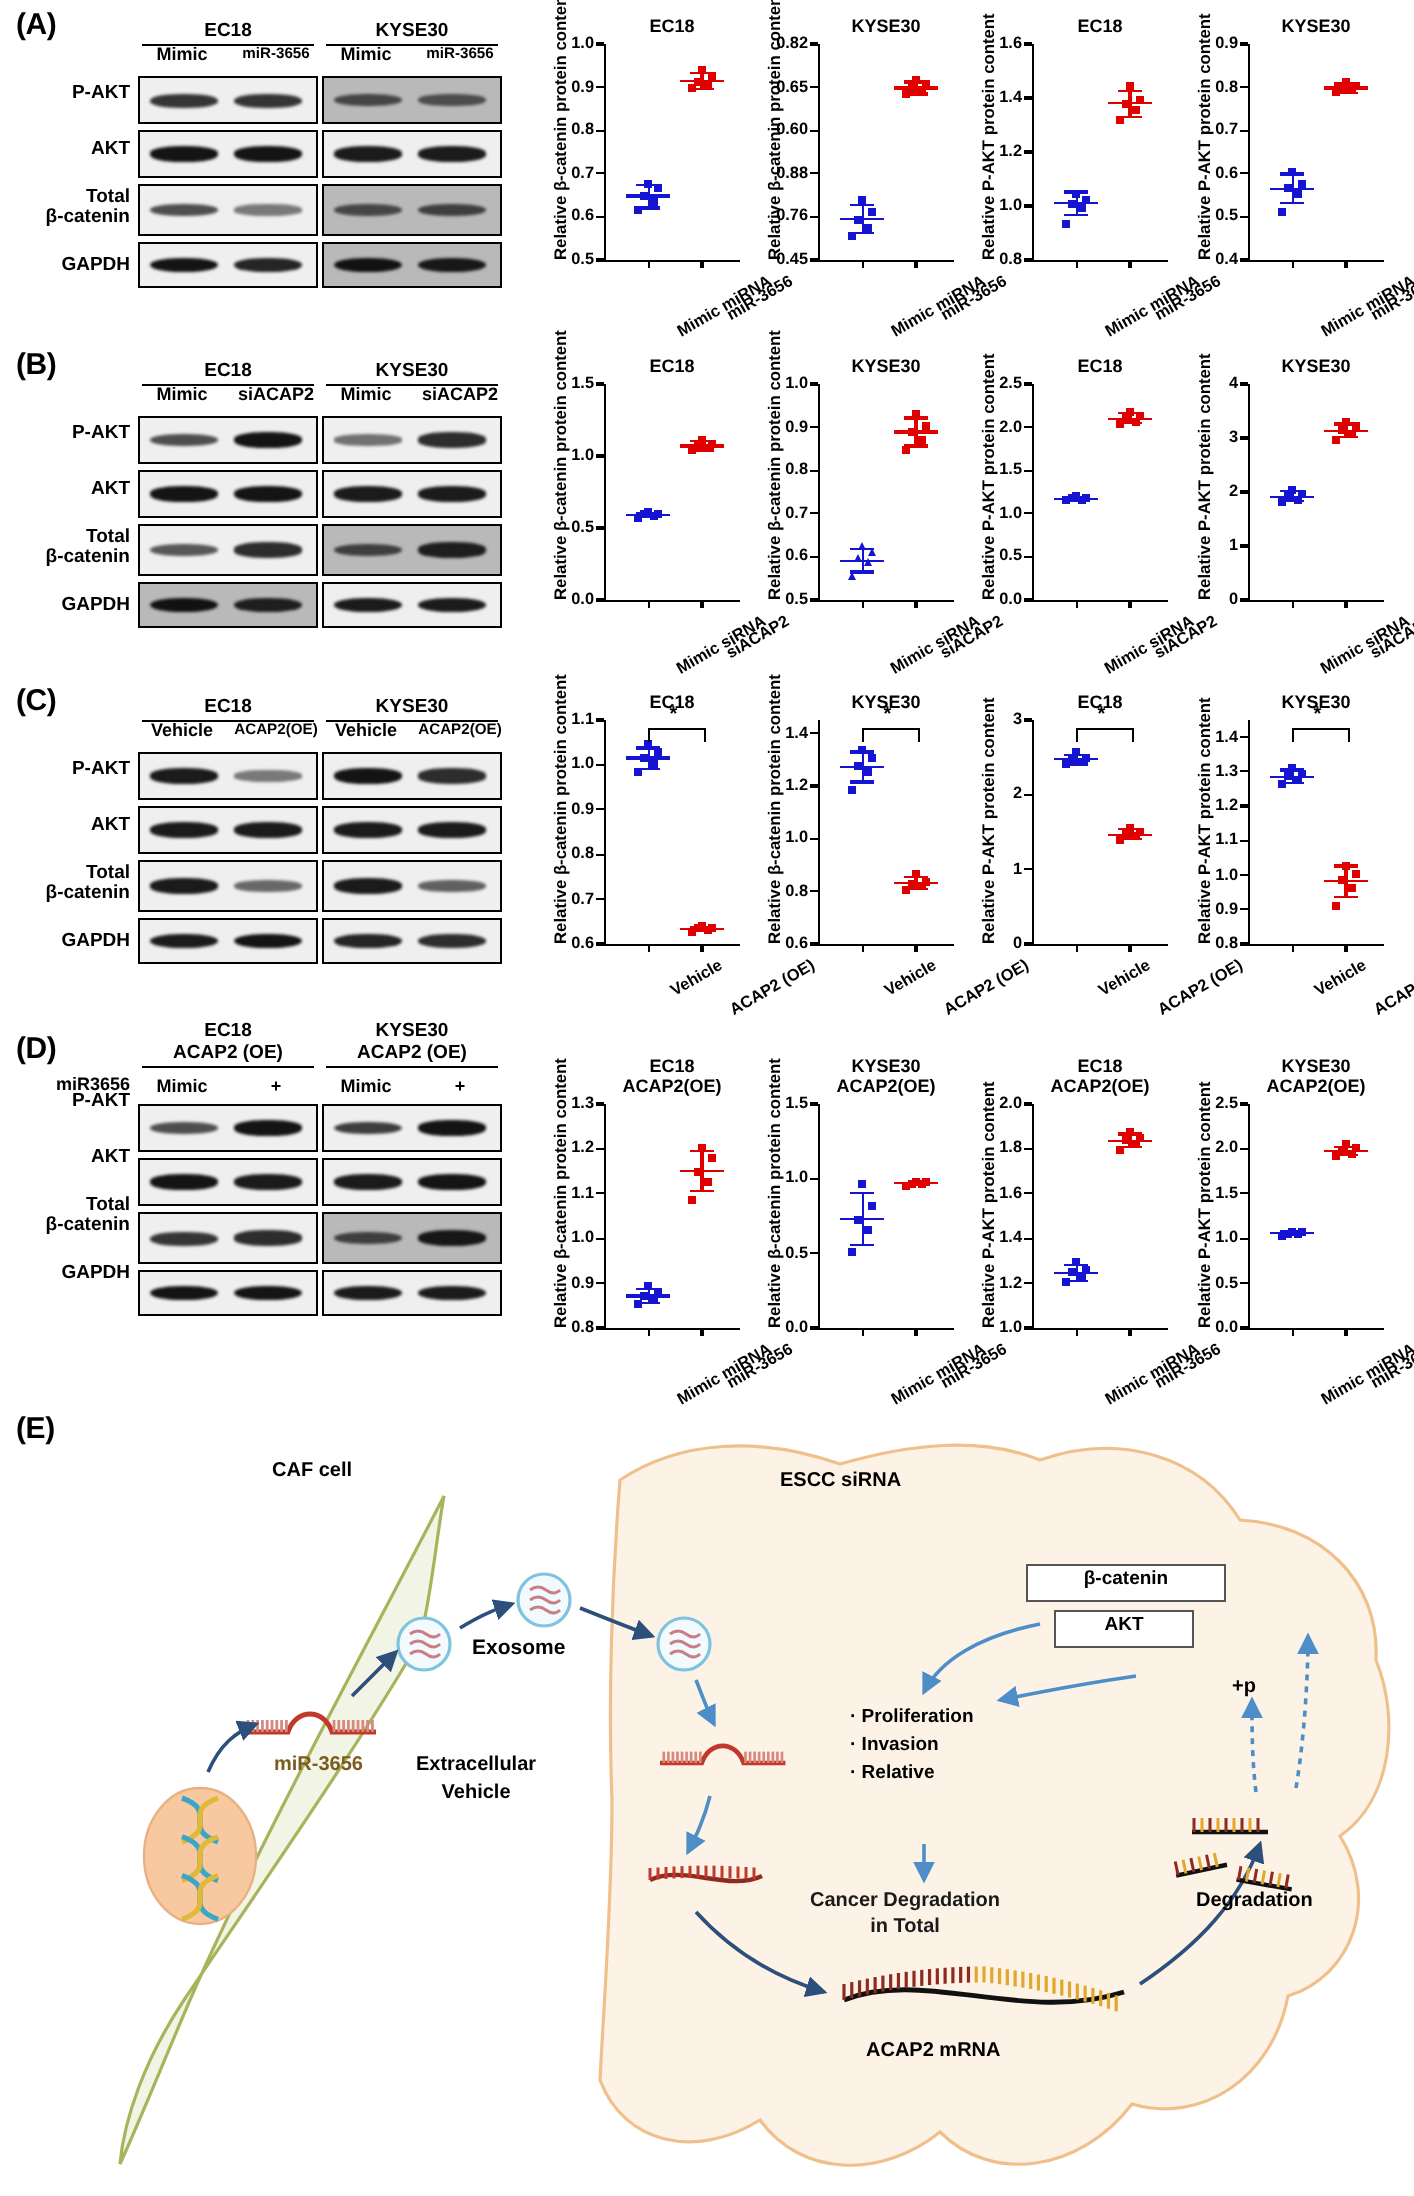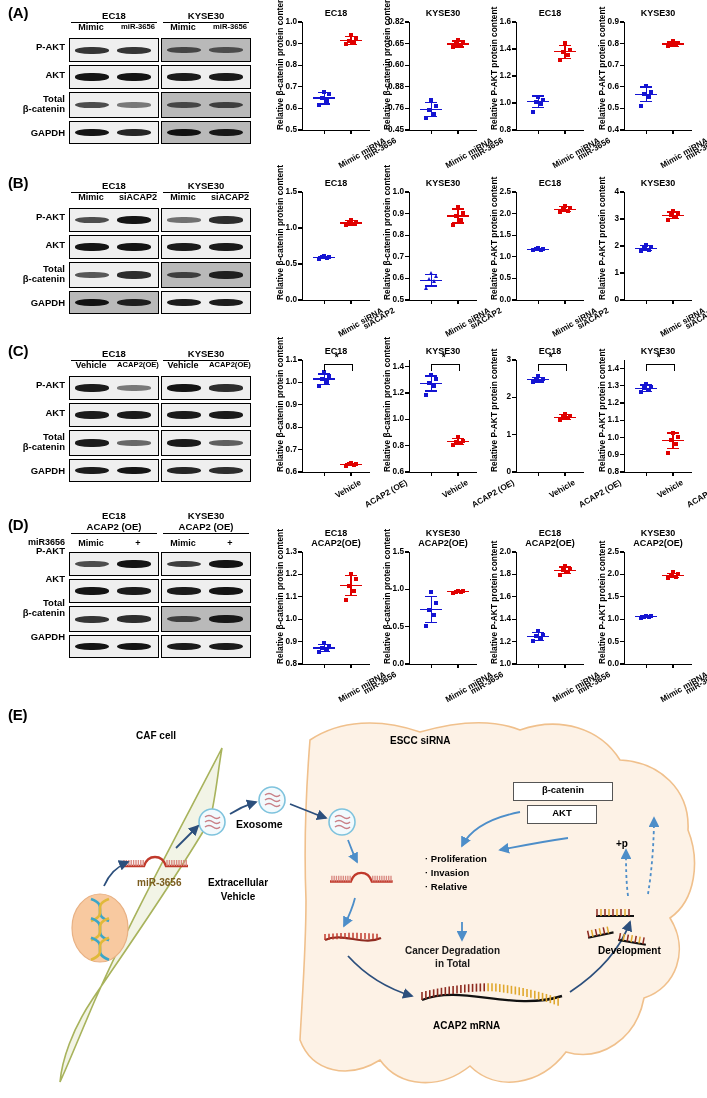--- a/index.html
+++ b/index.html
@@ -1132,16 +1132,16 @@
     <div class="ebox" style="left:527px;top:805px;width:68px;height:17px;">AKT</div>
     <div class="bulletlist" style="left:425px;top:852px;">
       <div>· Proliferation</div>
       <div>· Invasion</div>
       <div>· Relative</div>
     </div>
     <div class="etext" style="left:405px;top:944px;text-align:center;line-height:13px;color:#1a1a1a;">
       <div>Cancer Degradation</div>
       <div>in Total</div>
     </div>
-    <div class="etext " style="left:598px;top:945px;font-size:10px;">Development</div>
+    <div class="etext " style="left:598px;top:945px;font-size:10px;">Degradation</div>
     <div class="etext " style="left:616px;top:838px;font-size:10px;">+p</div>
     <div class="etext " style="left:433px;top:1020px;font-size:10px;">ACAP2  mRNA</div>
   </div>
 
 </body></html>

